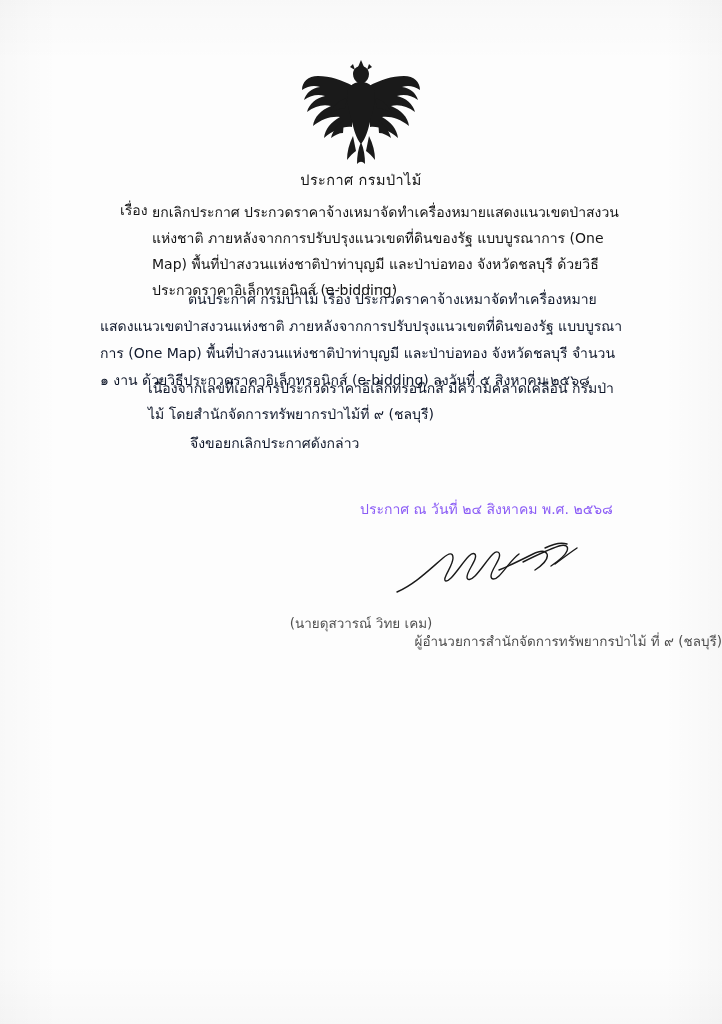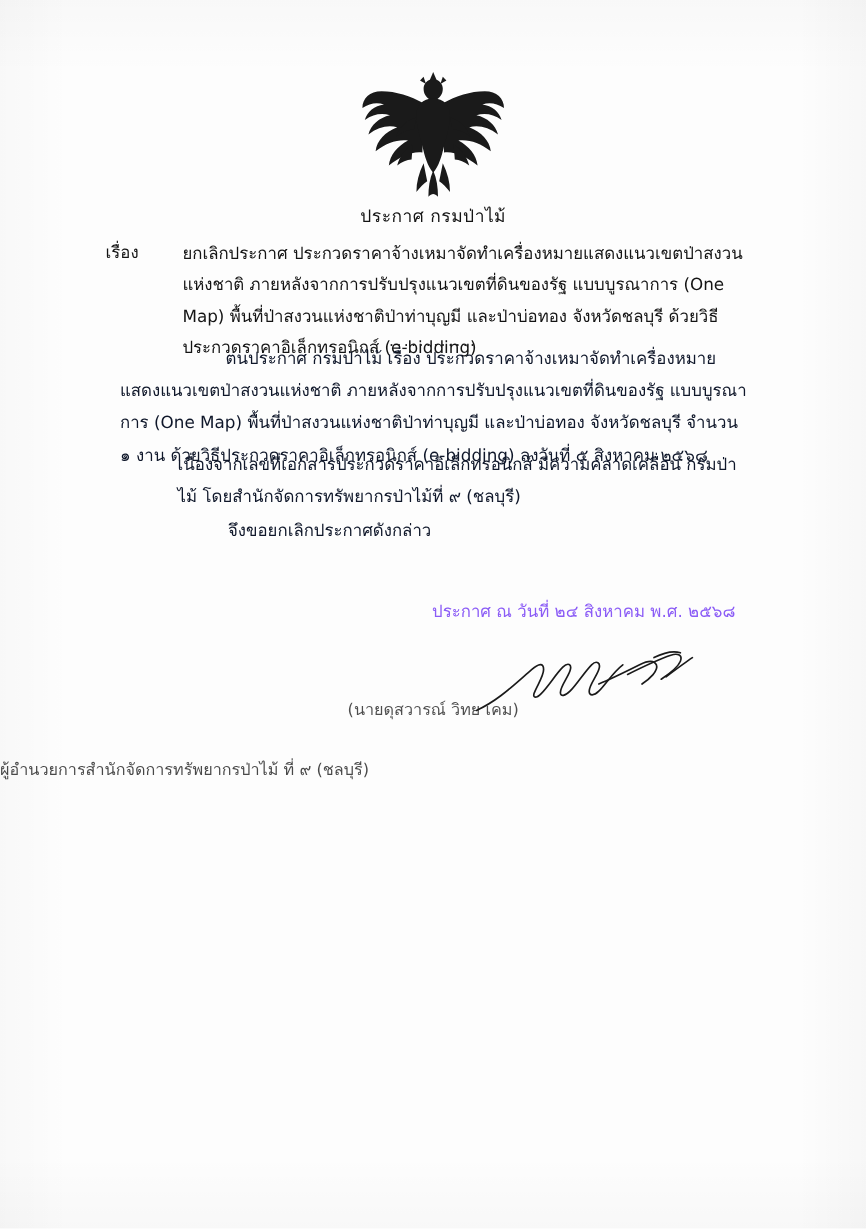--- a/index.html
+++ b/index.html
@@ -51,21 +51,21 @@
     right: 0;
     top: 168px;
     text-align: center;
     font-size: 14.5px;
     color: #141414;
     letter-spacing: 0.4px;
   }
 
   .subject-label {
     position: absolute;
-    left: 88px;
+    left: 120px;
     top: 199px;
     font-size: 14px;
     color: #141414;
   }
 
   .subject-body {
     position: absolute;
     left: 152px;
     top: 199px;
     width: 470px;
@@ -124,32 +124,32 @@
     top: 540px;
     width: 200px;
     height: 60px;
   }
   .signature svg { display: block; width: 200px; height: 60px; }
 
   .sign-name {
     position: absolute;
     left: 0;
     right: 0;
-    top: 580px;
+    top: 612px;
     text-align: center;
     font-size: 13.5px;
     color: #1c1c1c;
     opacity: 0.78;
   }
   .sign-pos1 {
     position: absolute;
     left: 0;
     right: 0;
     top: 630px;
-    text-align: left;
+    text-align: right;
     font-size: 13.5px;
     color: #1c1c1c;
     opacity: 0.8;
   }
   .sign-pos2 {
     position: absolute;
     left: 0;
     right: 0;
     top: 654px;
     text-align: center;

